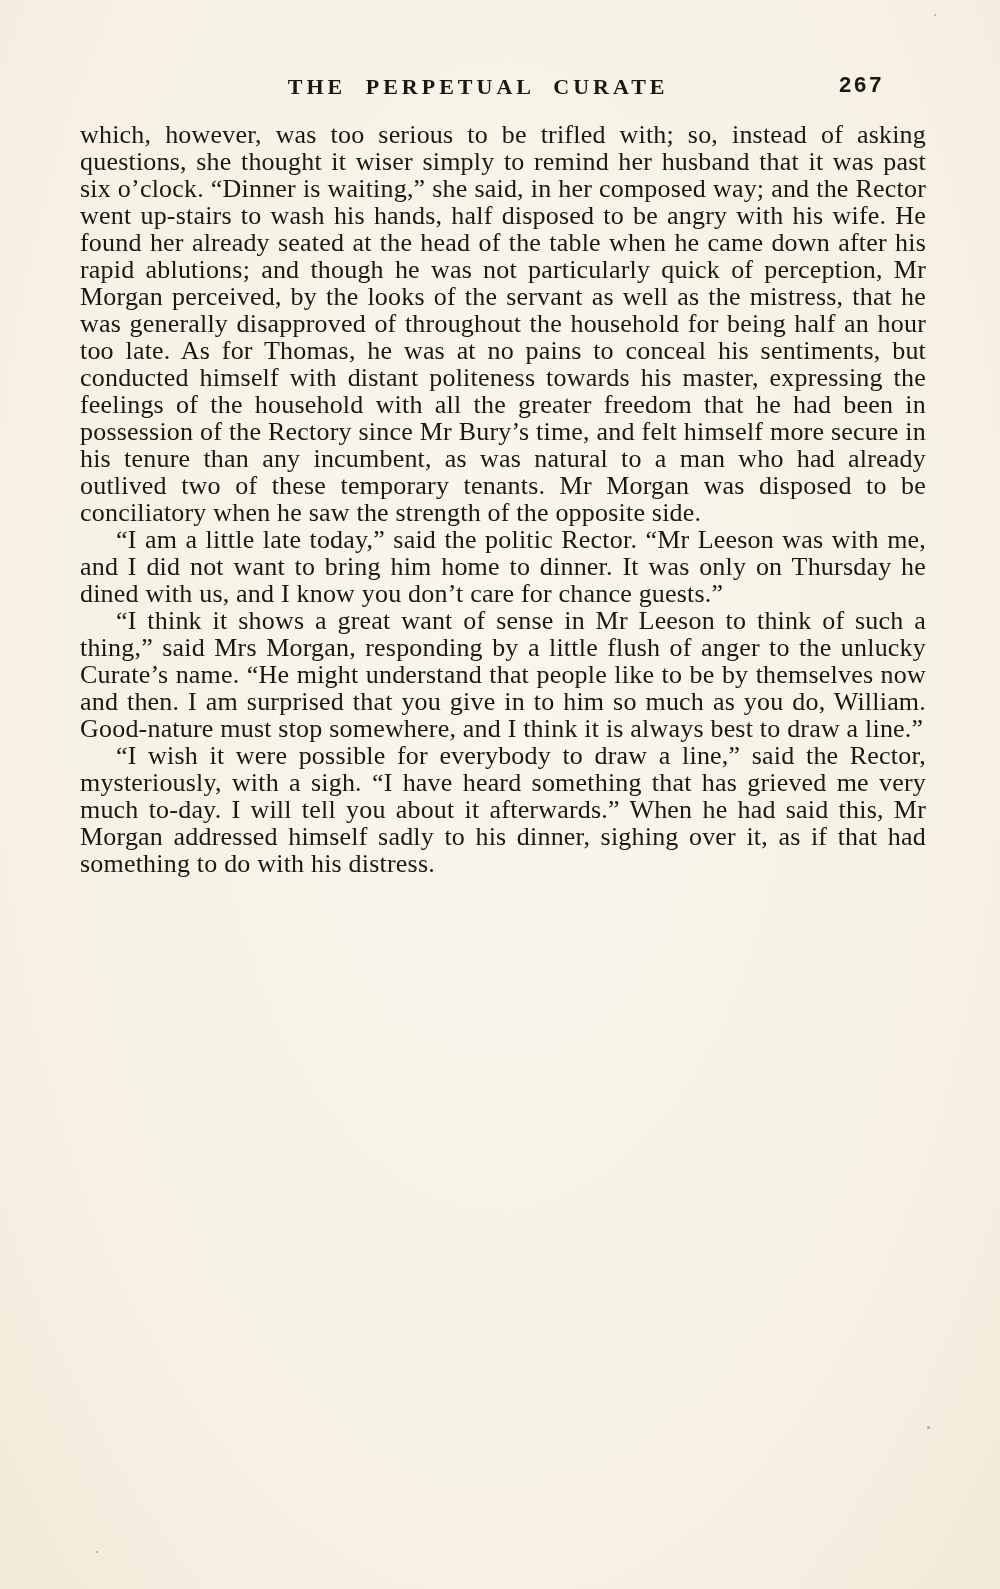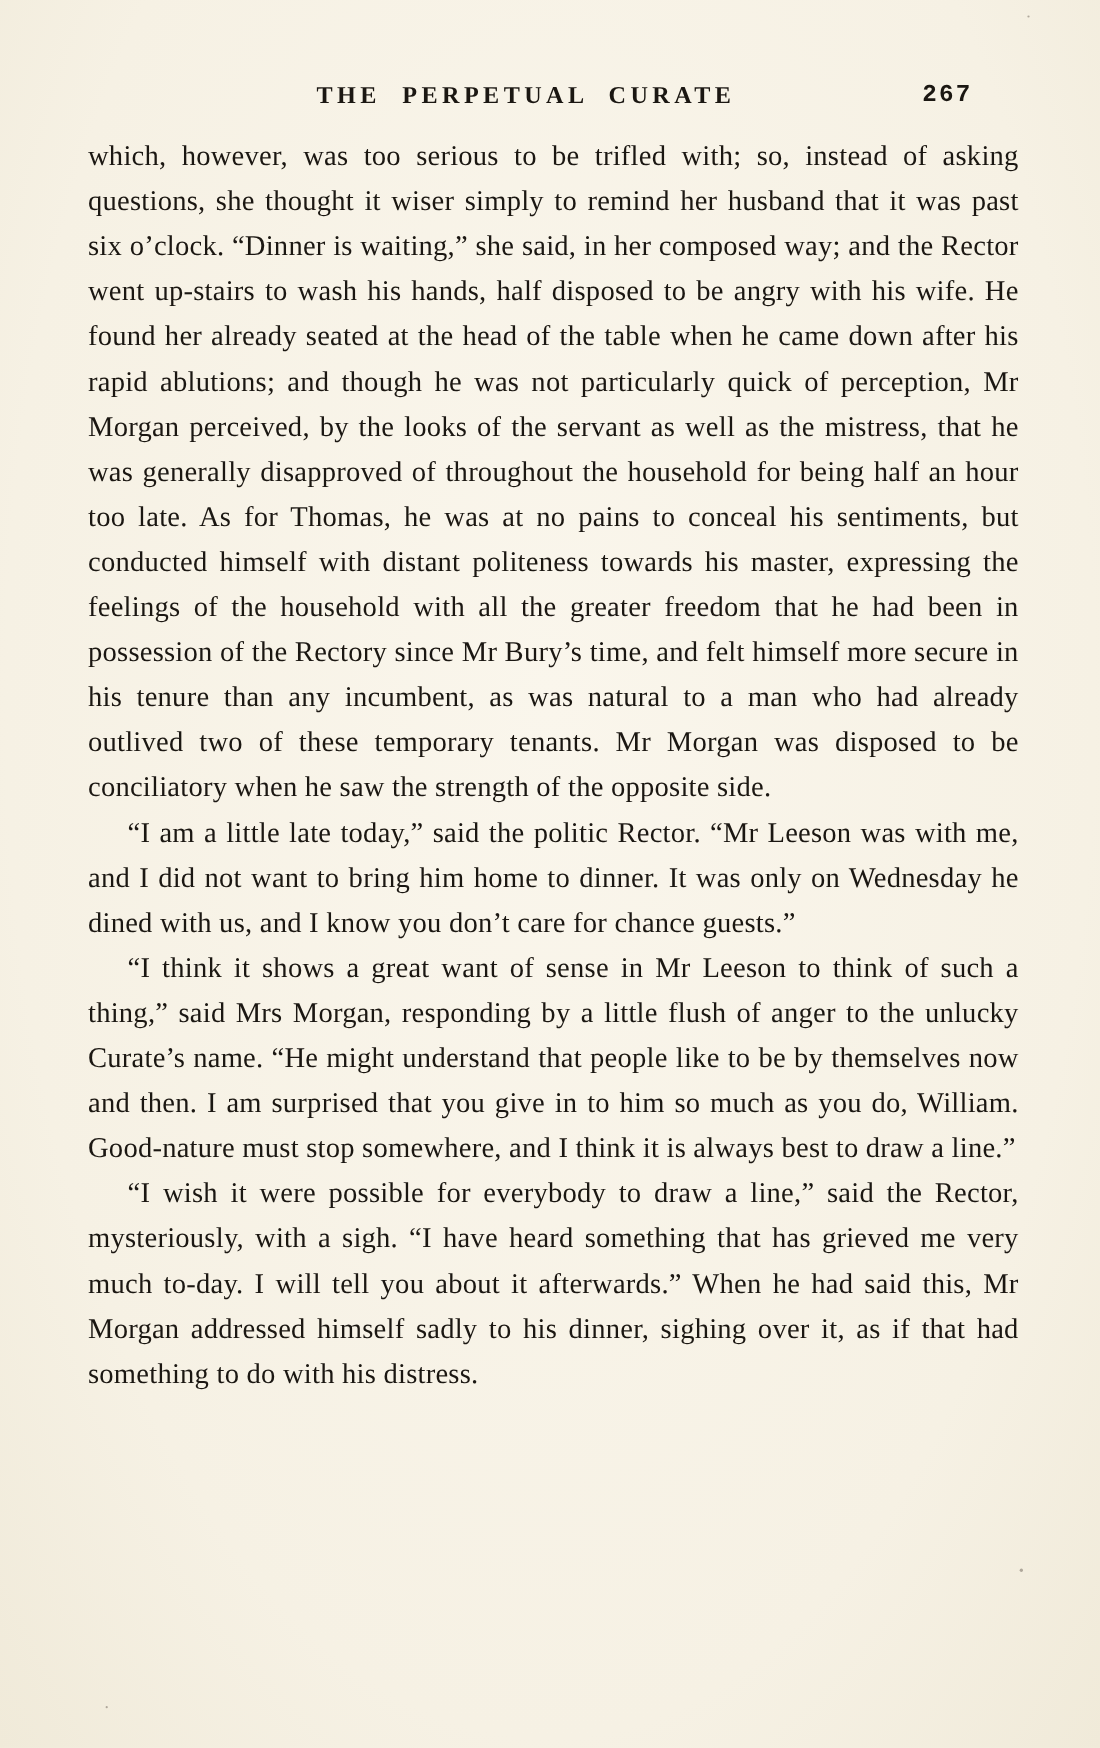--- a/index.html
+++ b/index.html
@@ -45,21 +45,21 @@
     top: 0;
     letter-spacing: 2px;
     font-family: Liberation Mono, monospace;
   }
   .body-text {
     position: absolute;
     top: 121px;
     left: 80px;
     width: 846px;
     font-size: 26px;
-    line-height: 41px;
+    line-height: 27px;
     text-align: justify;
     letter-spacing: 0.2px;
   }
   .body-text p {
     margin: 0;
     padding: 0;
   }
   .body-text p.indent {
     text-indent: 36px;
   }
@@ -79,21 +79,21 @@
 
 <div class="page">
 
   <div class="header">
     <span class="running-title">THE PERPETUAL CURATE</span>
     <span class="page-number">267</span>
   </div>
 
   <div class="body-text">
     <p class="first">which, however, was too serious to be trifled with; so, instead of asking questions, she thought it wiser simply to remind her husband that it was past six o’clock. “Dinner is waiting,” she said, in her composed way; and the Rector went up-stairs to wash his hands, half disposed to be angry with his wife. He found her already seated at the head of the table when he came down after his rapid ablutions; and though he was not particularly quick of perception, Mr Morgan perceived, by the looks of the servant as well as the mistress, that he was generally disapproved of throughout the household for being half an hour too late. As for Thomas, he was at no pains to conceal his sentiments, but conducted himself with distant politeness towards his master, expressing the feelings of the household with all the greater freedom that he had been in possession of the Rectory since Mr Bury’s time, and felt himself more secure in his tenure than any incumbent, as was natural to a man who had already outlived two of these temporary tenants. Mr Morgan was disposed to be conciliatory when he saw the strength of the opposite side.</p>
-    <p class="indent">“I am a little late today,” said the politic Rector. “Mr Leeson was with me, and I did not want to bring him home to dinner. It was only on Wednesday he dined with us, and I know you don’t care for chance guests.”</p>
+    <p class="indent">“I am a little late today,” said the politic Rector. “Mr Leeson was with me, and I did not want to bring him home to dinner. It was only on Thursday he dined with us, and I know you don’t care for chance guests.”</p>
     <p class="indent">“I think it shows a great want of sense in Mr Leeson to think of such a thing,” said Mrs Morgan, responding by a little flush of anger to the unlucky Curate’s name. “He might understand that people like to be by themselves now and then. I am surprised that you give in to him so much as you do, William. Good-nature must stop somewhere, and I think it is always best to draw a line.”</p>
     <p class="indent">“I wish it were possible for everybody to draw a line,” said the Rector, mysteriously, with a sigh. “I have heard something that has grieved me very much to-day. I will tell you about it afterwards.” When he had said this, Mr Morgan addressed himself sadly to his dinner, sighing over it, as if that had something to do with his distress.</p>
   </div>
 
   <span class="speck s1"></span>
   <span class="speck s2"></span>
   <span class="speck s3"></span>
 
 </div>
 

